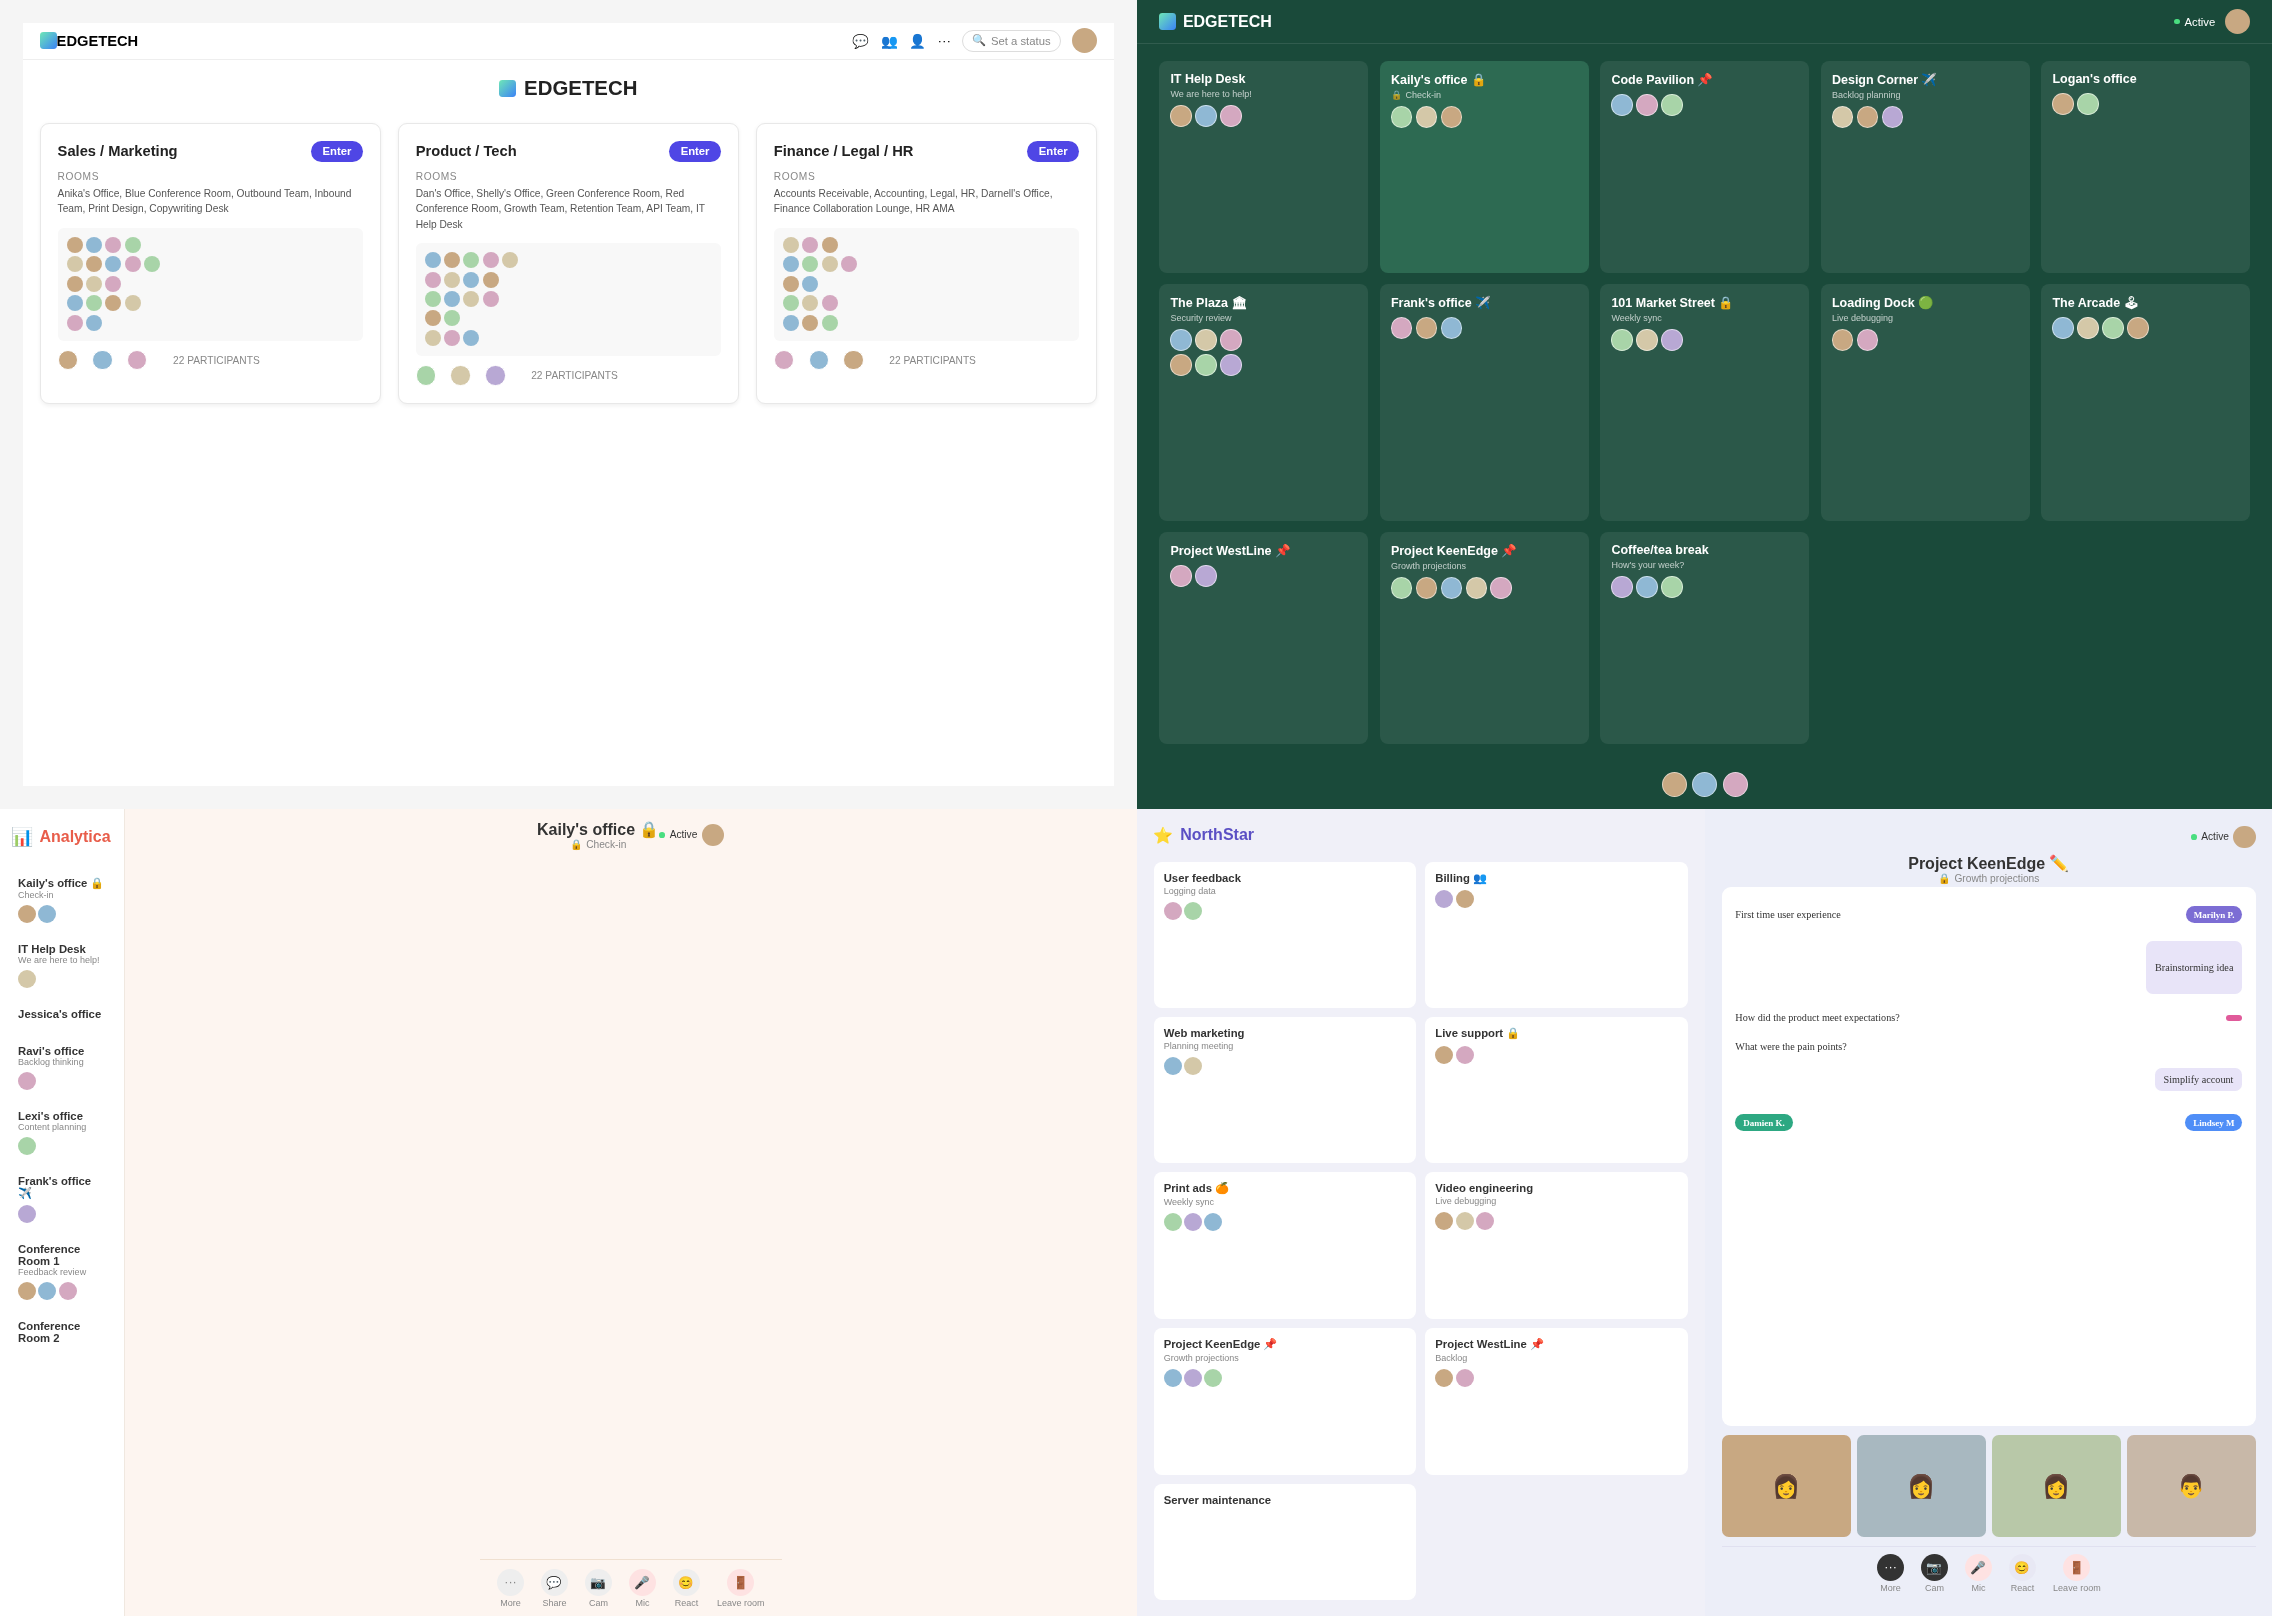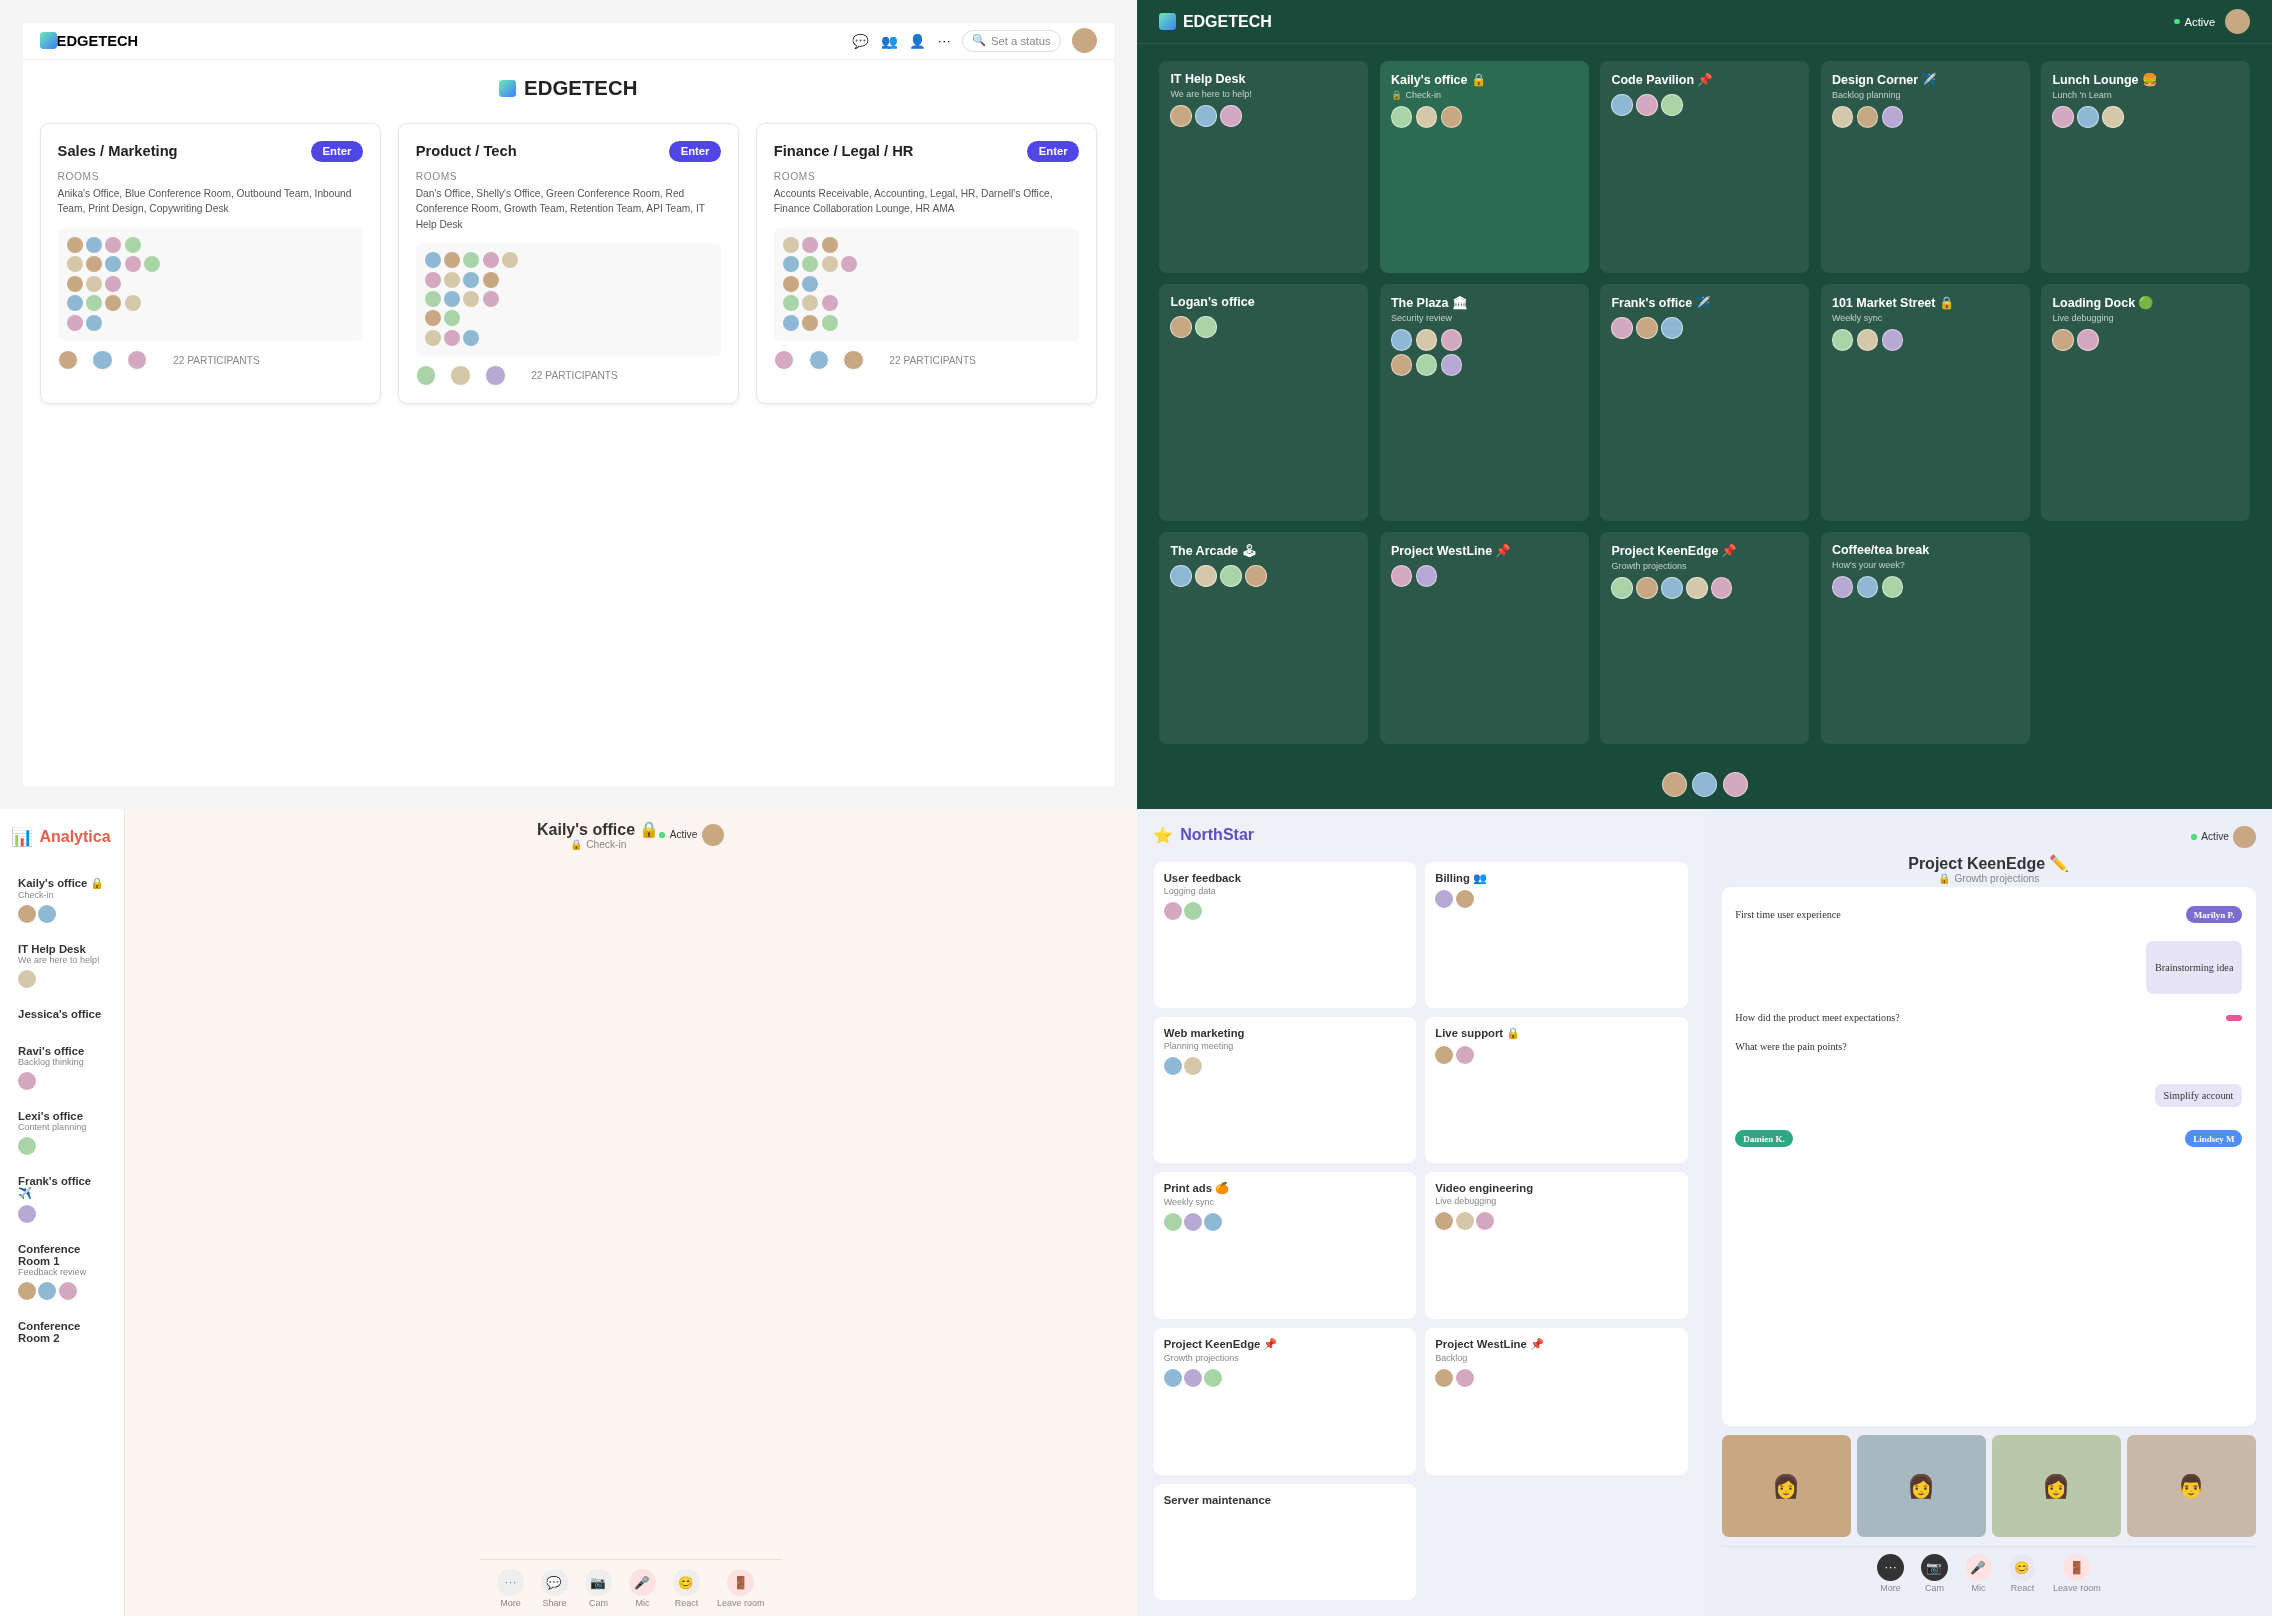--- a/index.html
+++ b/index.html
@@ -299,29 +299,20 @@
     </div>
     <div class="room-card">
       <div class="room-name">Design Corner ✈️</div>
       <div class="room-subtitle">Backlog planning</div>
       <div class="room-avatars">
         <div class="room-avatar ra5"></div>
           <div class="room-avatar ra1"></div>
           <div class="room-avatar ra6"></div>
       </div>
     </div>
-    <div class="room-card">
-      <div class="room-name">Lunch Lounge 🍔</div>
-      <div class="room-subtitle">Lunch 'n Learn</div>
-      <div class="room-avatars">
-        <div class="room-avatar ra3"></div>
-          <div class="room-avatar ra2"></div>
-          <div class="room-avatar ra5"></div>
-      </div>
-    </div>
 
     <div class="room-card">
       <div class="room-name">Logan's office</div>
       <div class="room-subtitle"></div>
       <div class="room-avatars">
         <div class="room-avatar ra1"></div>
           <div class="room-avatar ra4"></div>
       </div>
     </div>
     <div class="room-card" style="grid-column: span 1;">
@@ -644,21 +635,21 @@
         <span style="font-size:10.2px;color:#333;background:#e8e4f8;border-radius:6.8px;padding:21px 9px;">Brainstorming idea</span>
       </div>
       <div style="display:flex;align-items:center;justify-content:space-between;padding:5.7px 0;">
         <span style="font-size:10.2px;color:#333;">How did the product meet expectations?</span>
         <span class="q4-chat-badge" style="background:#e05a9a;border-radius:11.3px;padding:3.4px 8px;font-size:9px;font-weight:600;color:white;white-space:nowrap;"></span>
       </div>
       <div style="display:flex;align-items:center;padding:3.4px 0;">
         <span style="font-size:10.2px;color:#333;">What were the pain points?</span>
       </div>
       <div style="display:flex;align-items:center;justify-content:flex-end;padding:3.4px 0;">
-        <span style="font-size:10.2px;color:#333;background:#e8e4f8;border-radius:6.8px;padding:5.7px 9px;margin-top:16px;">Simplify account</span>
+        <span style="font-size:10.2px;color:#333;background:#e8e4f8;border-radius:6.8px;padding:5.7px 9px;">Simplify account</span>
       </div>
       <div style="display:flex;justify-content:space-between;padding:5.7px 0;margin-top:5.7px;">
         <span style="background:#2da882;border-radius:11.3px;padding:3.4px 8px;font-size:9px;font-weight:600;color:white;">Damien K.</span>
         <span style="background:#4f8ef7;border-radius:11.3px;padding:3.4px 8px;font-size:9px;font-weight:600;color:white;">Lindsey M</span>
       </div>
     </div>
 
     <div style="display:grid;grid-template-columns:repeat(4,1fr);gap:5.7px;height:102px;margin-bottom:9px;">
       <div style="border-radius:6.8px;background:#c8a882;overflow:hidden;display:flex;align-items:center;justify-content:center;font-size:22.6px;">👩</div>
       <div style="border-radius:6.8px;background:#a8b8c0;overflow:hidden;display:flex;align-items:center;justify-content:center;font-size:22.6px;">👩</div>

